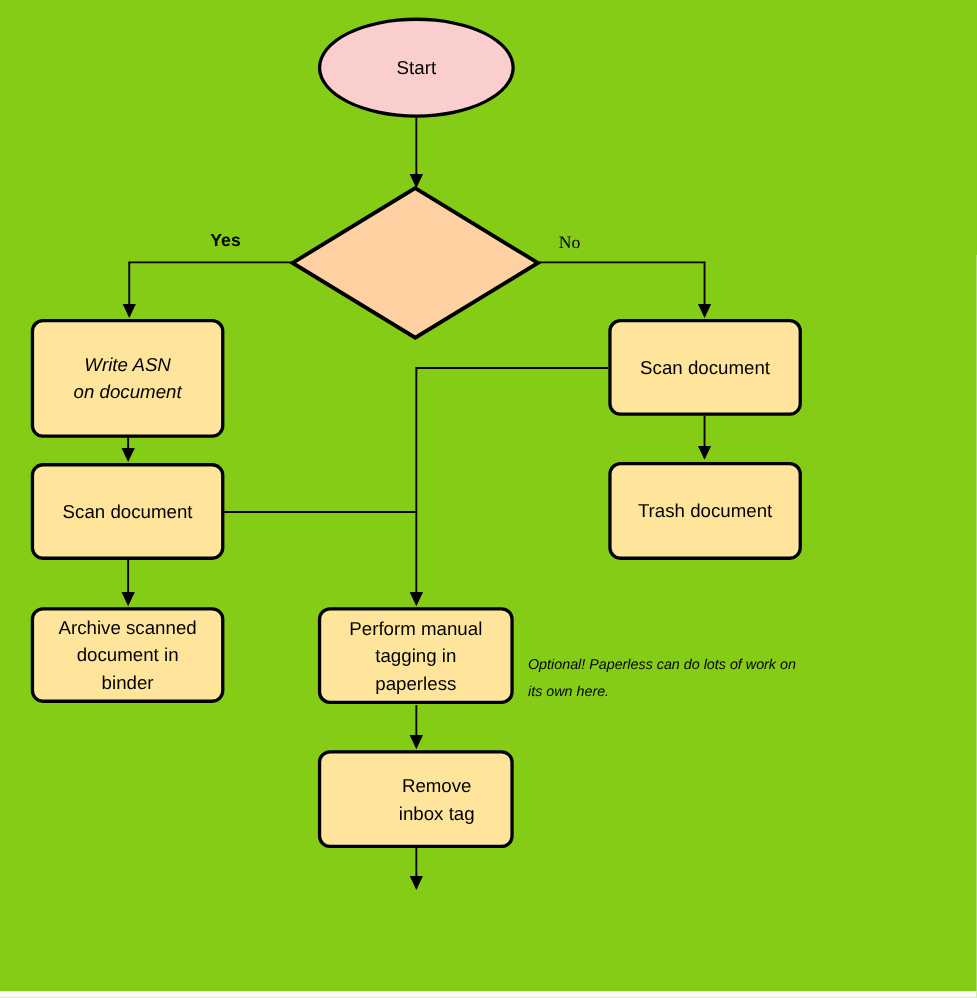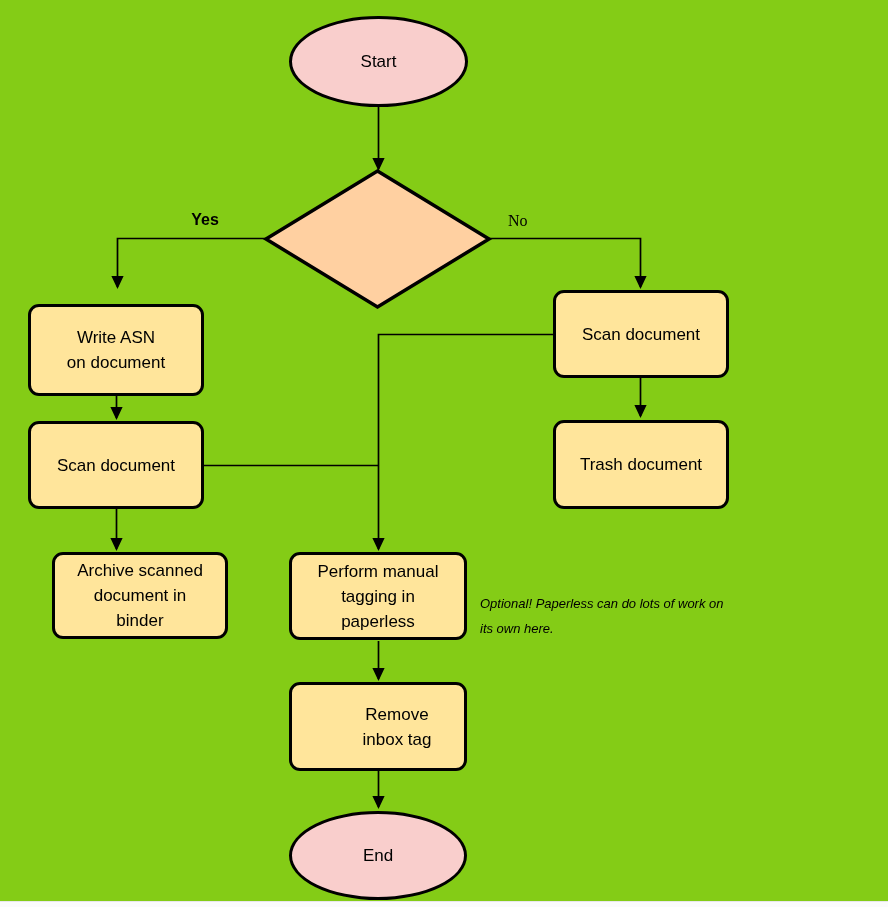--- a/index.html
+++ b/index.html
@@ -91,39 +91,38 @@
     <polygon class="decision-shape" points="377.5,171 489,239 377.5,307 266,239"></polygon>
   </svg>
 
   <div class="node terminator" style="left:289px; top:16px; width:179px; height:91px;">Start</div>
 
 
   <div class="edge-label" style="left:180px; top:211px; width:50px; text-align:center;font-weight:bold;">Yes</div>
 
   <div class="edge-label" style="left:508px; top:212px;font-family:Liberation Serif, serif;">No</div>
 
-  <div class="node process" style="left:28px; top:304px; width:176px; height:92px;">Write ASN
+  <div class="node process" style="left:28px; top:290px; width:176px; height:108px;font-style:italic;">Write ASN
 on document</div>
 
   <div class="node process" style="left:28px; top:421px; width:176px; height:88px;">Scan document</div>
 
-  <div class="node process" style="left:28px; top:552px; width:176px; height:87px;margin-left:24px;">Archive scanned
+  <div class="node process" style="left:28px; top:552px; width:176px; height:87px;">Archive scanned
 document in
 binder</div>
 
   <div class="node process" style="left:553px; top:290px; width:176px; height:88px;">Scan document</div>
 
   <div class="node process" style="left:289px; top:552px; width:178px; height:88px;">Perform manual
 tagging in
 paperless</div>
 
   <div class="node process" style="left:553px; top:420px; width:176px; height:89px;">Trash document</div>
 
   <div class="note" style="left:480px; top:591px; width:405px;">Optional! Paperless can do lots of work on
 its own here.</div>
 
   <div class="node process" style="left:289px; top:682px; width:178px; height:89px;padding-left:38px;">Remove
 inbox tag</div>
 
-  <div class="node terminator" style="left:289px; top:811px; width:178px; height:89px;">End</div>
 
   <div class="bottom-strip"></div>
 </div>
 
 </body></html>

